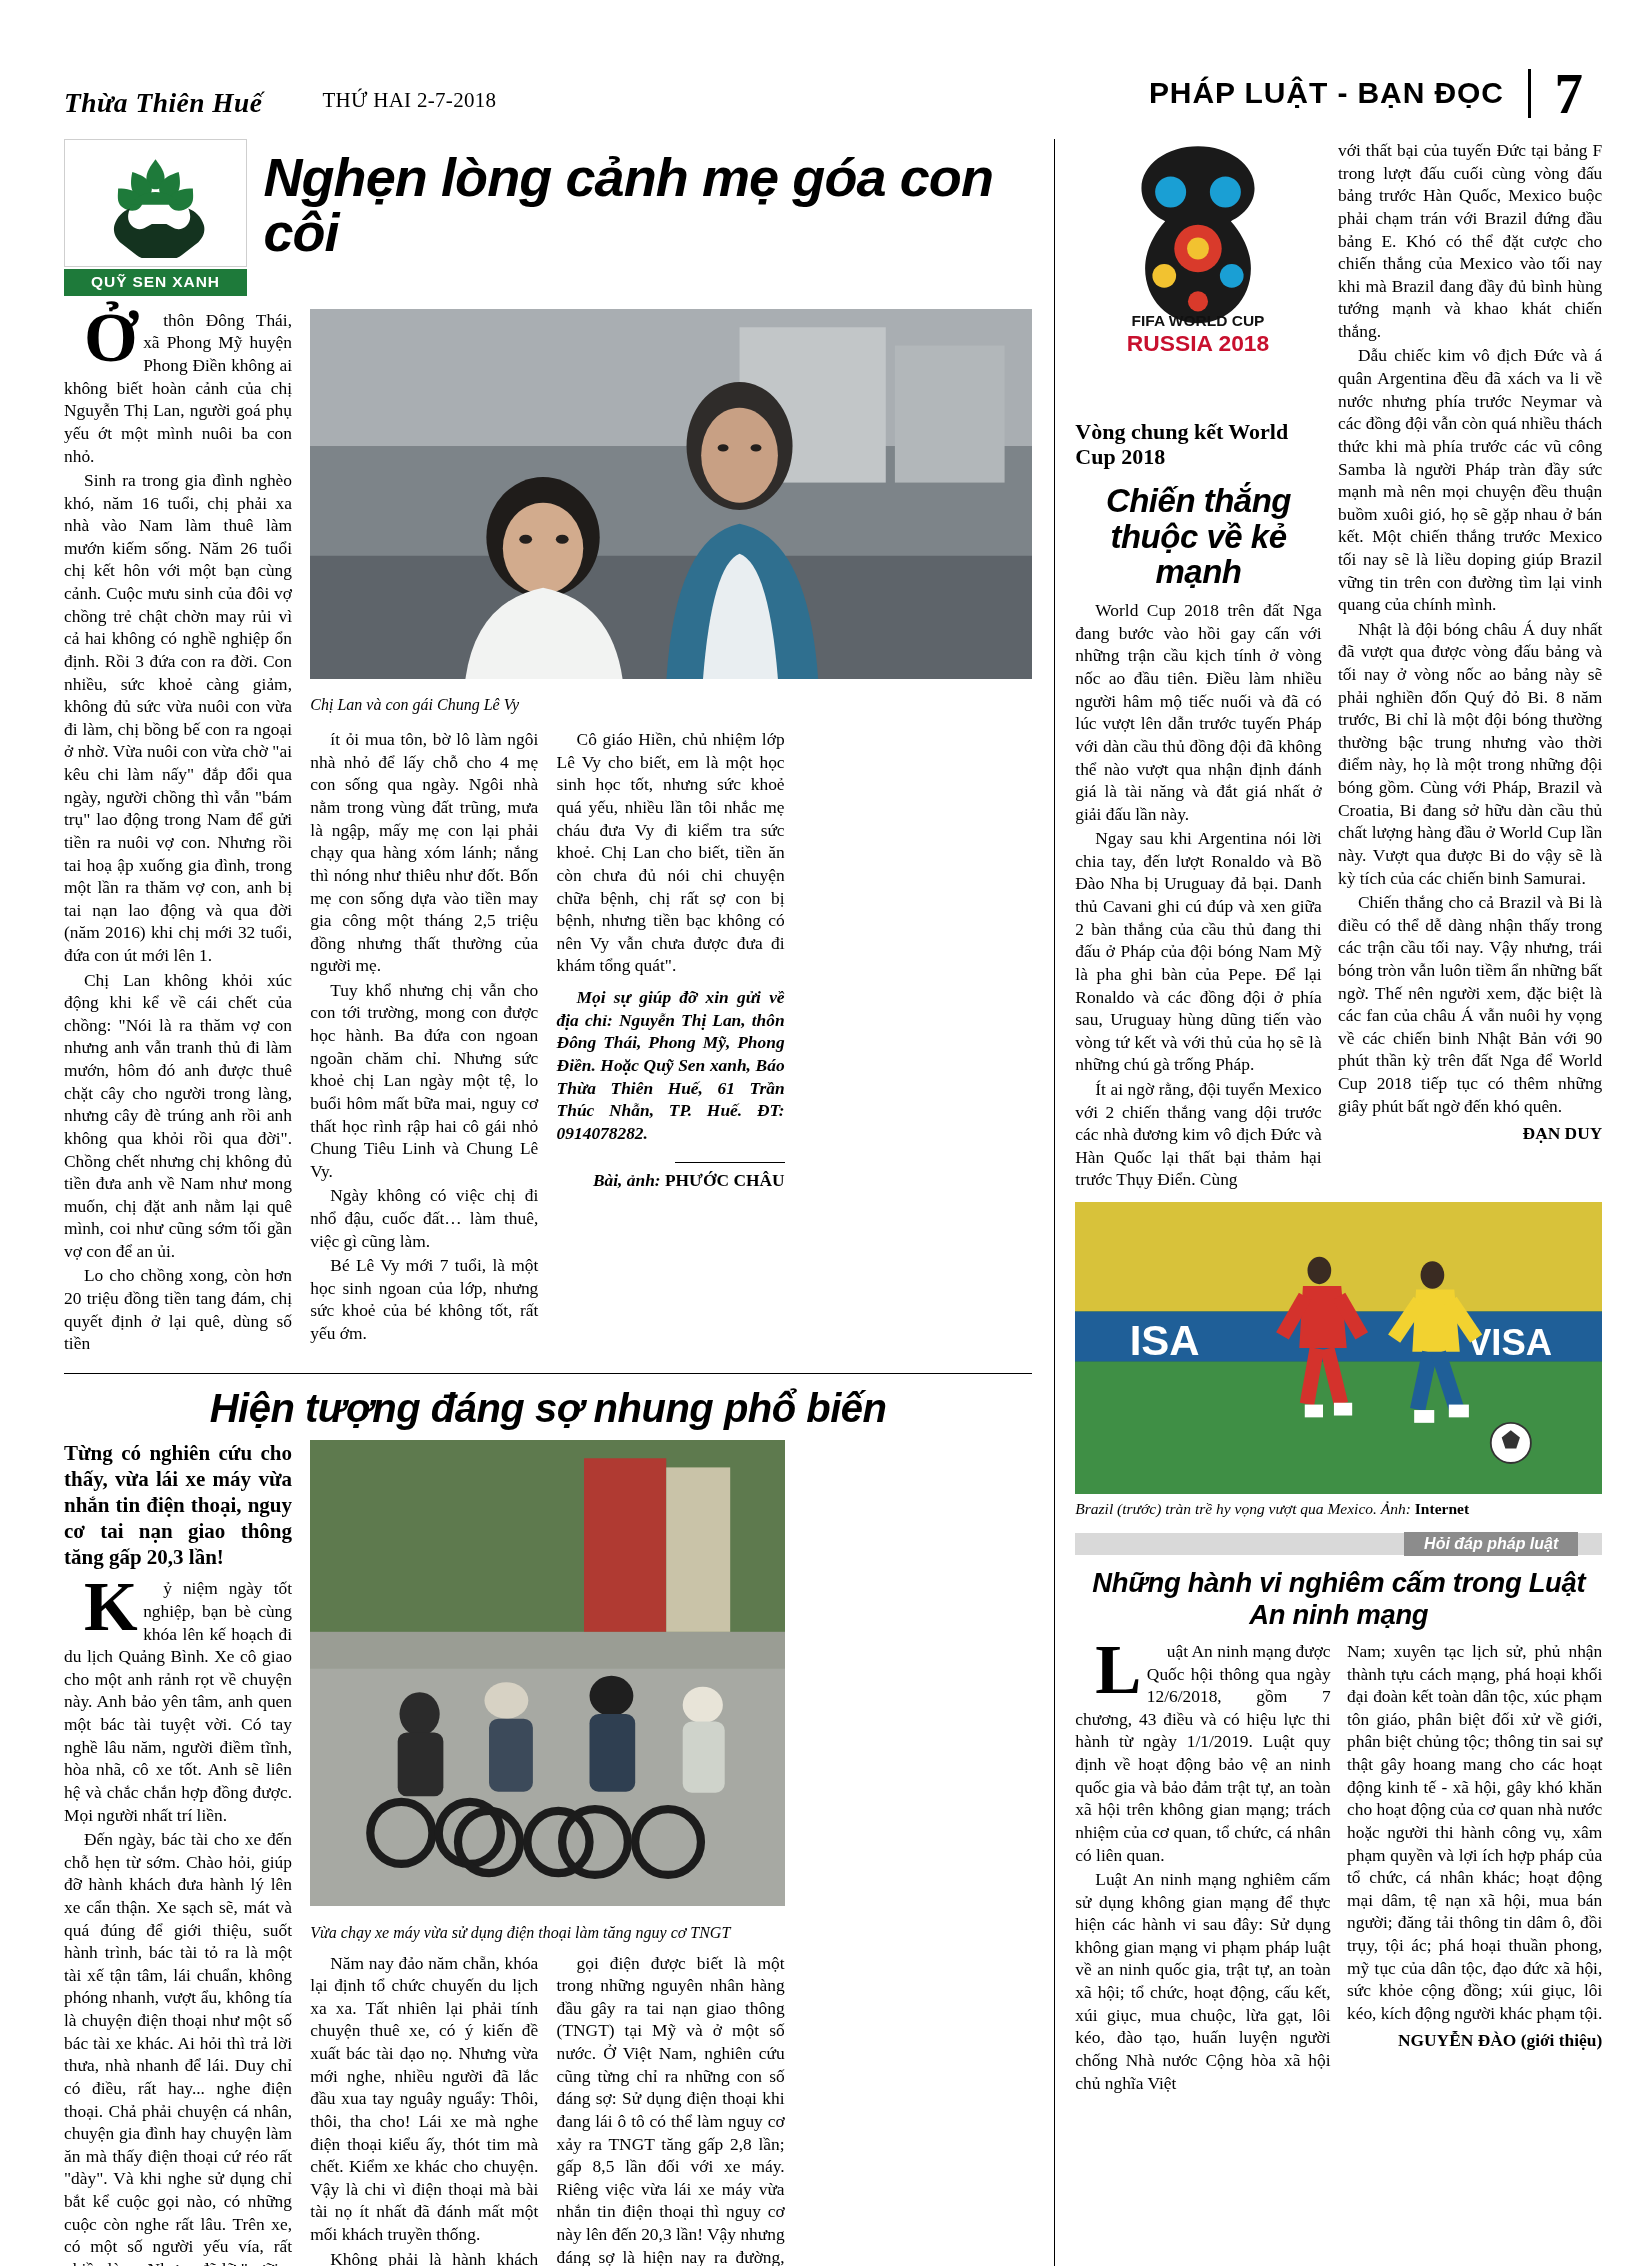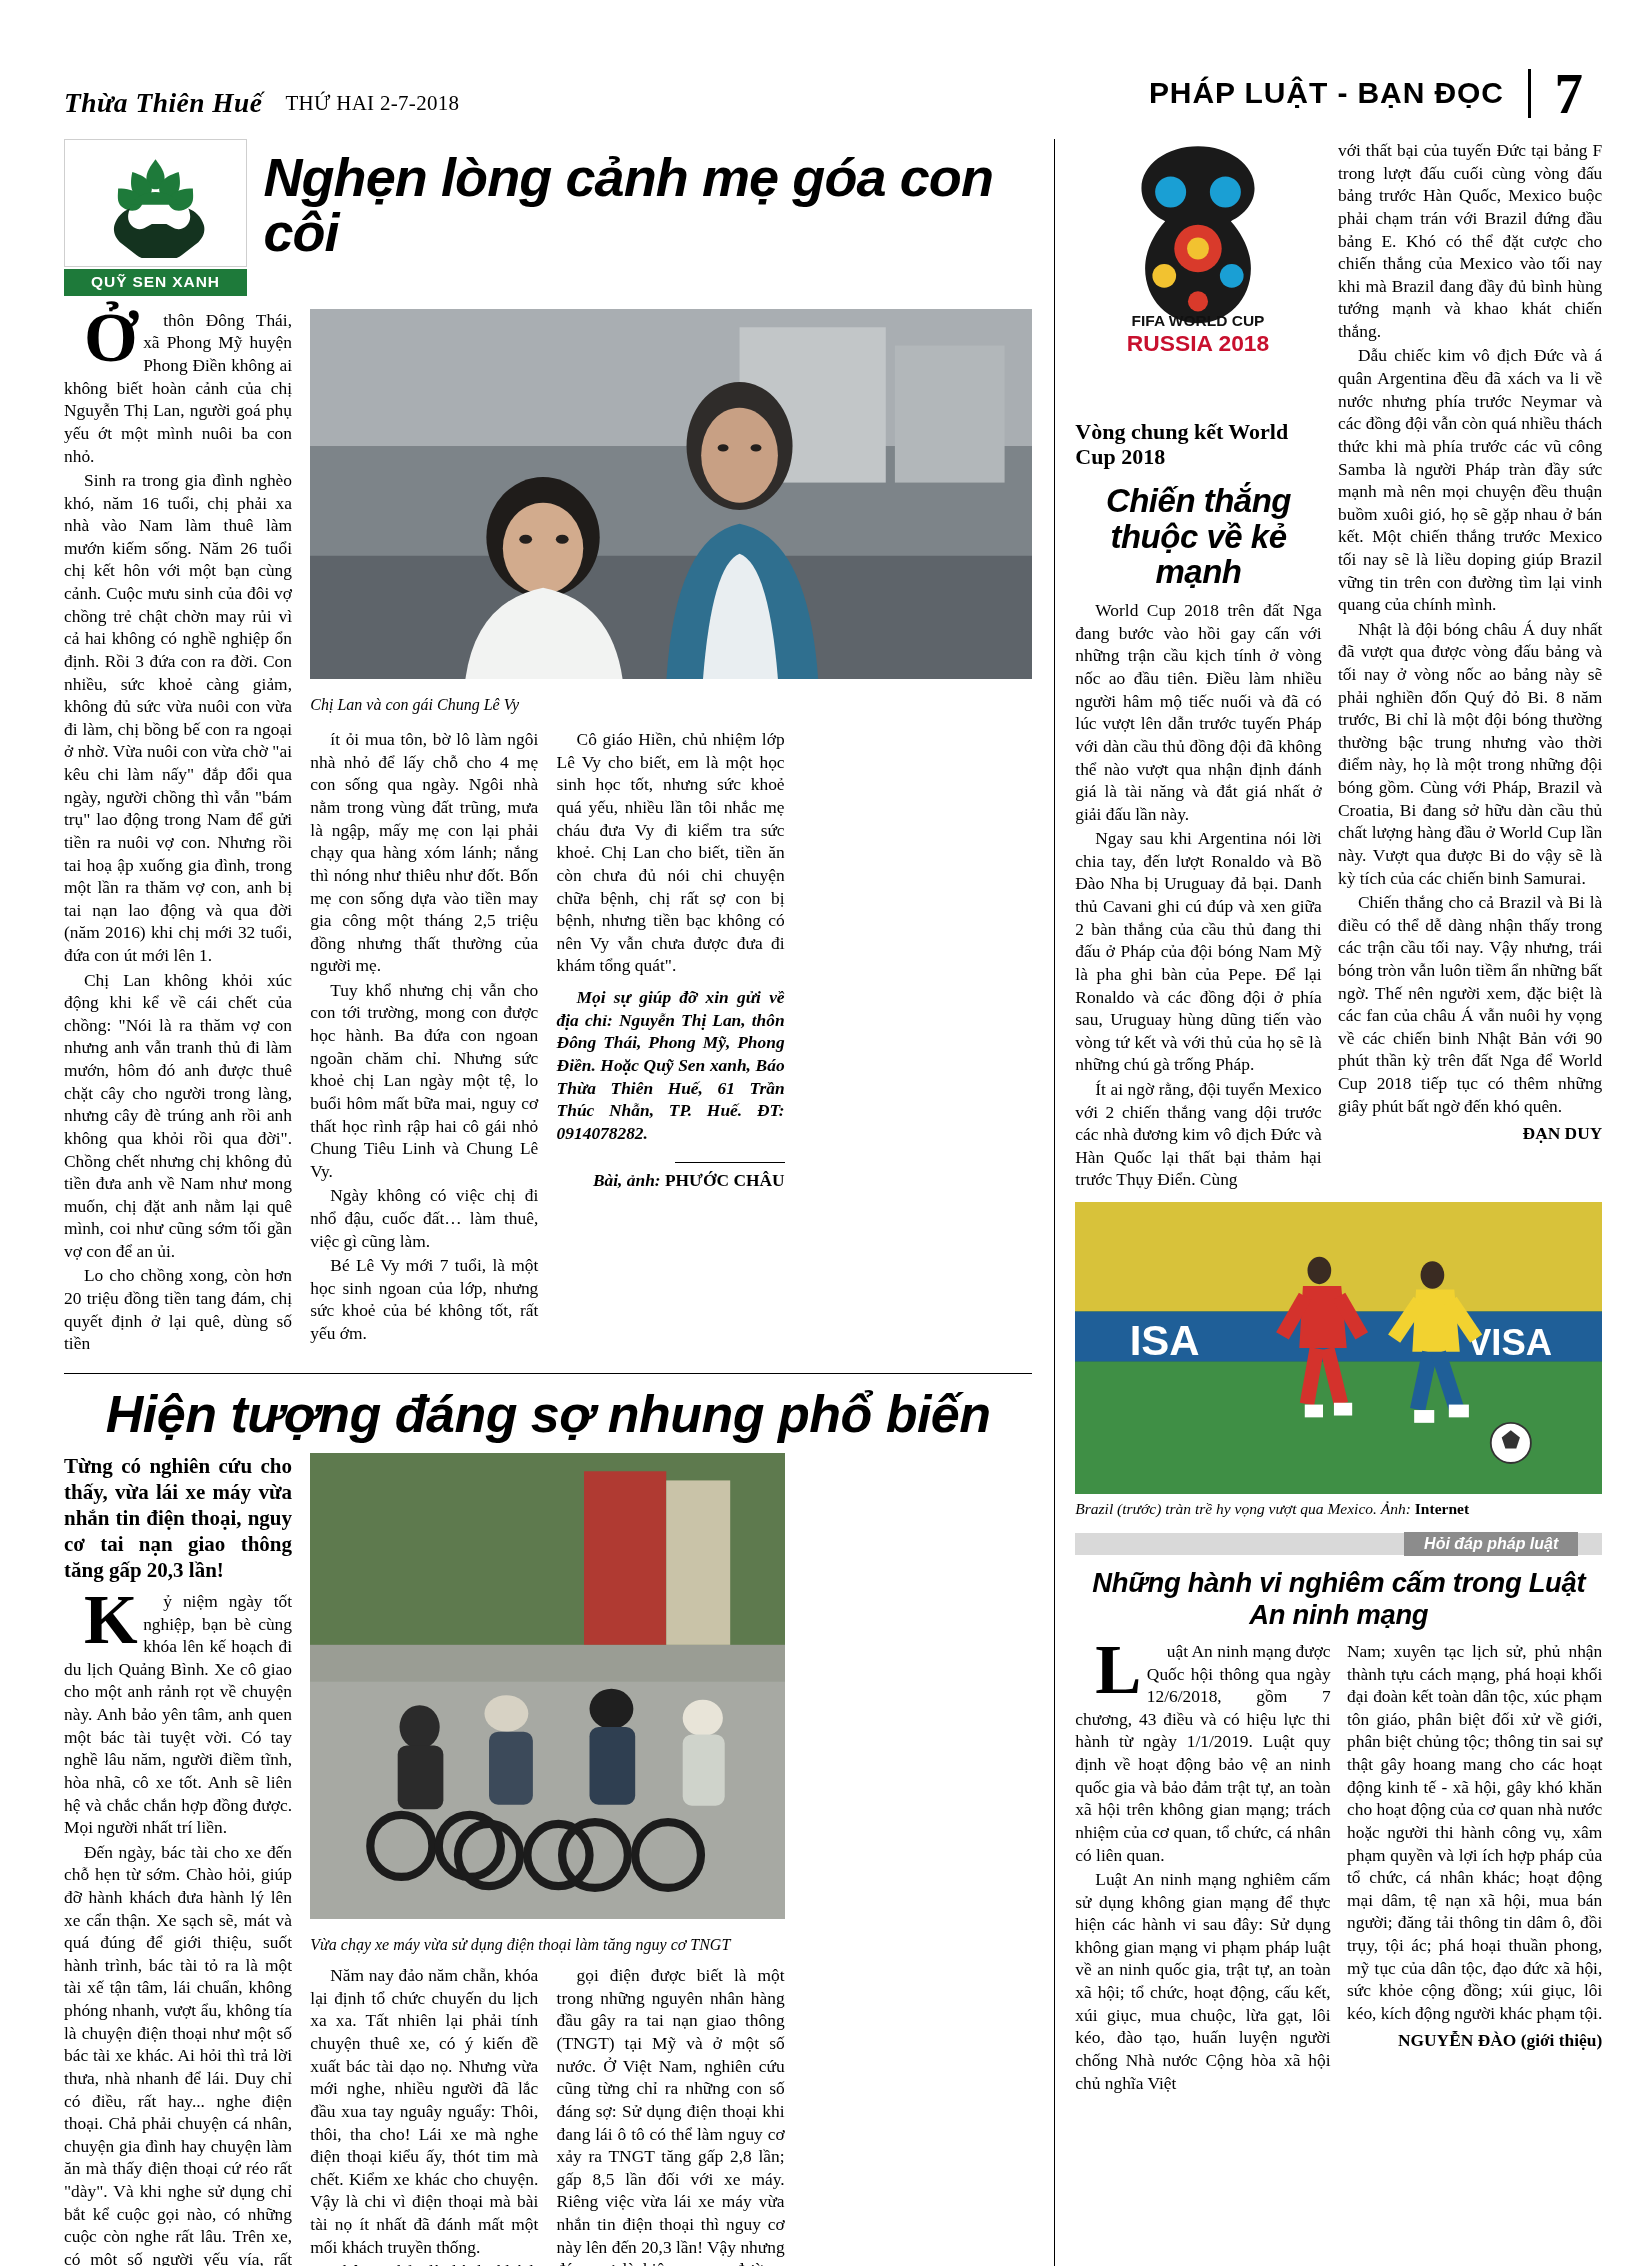--- a/index.html
+++ b/index.html
@@ -8,21 +8,21 @@
     width: 1647px;
     min-height: 2267px;
     background: #ffffff;
     font-family: "Liberation Serif", serif;
     color: #000;
   }
   .page { position: relative; width: 1647px; height: 2267px; padding: 55px 64px 37px 64px; }
 
   
   .masthead { display:flex; align-items:flex-end; border-bottom: 0px; height: 64px; }
-  .mh-left { display:flex; align-items:center; gap: 23px; }
+  .mh-left { display:flex; align-items:flex-start; gap: 60px; }
   .mh-paper {
     font-family: "Liberation Serif", serif;
     font-weight: bold; font-size: 27.4px; font-style: italic;
     letter-spacing: 0.5px;
   }
   .mh-date { font-size: 21px; letter-spacing: 0.3px; }
   .mh-right { margin-left:auto; display:flex; align-items:center; gap: 24px; }
   .mh-section { font-family:"Liberation Sans", sans-serif; font-weight:bold; font-size:30px; letter-spacing: 0.9px; }
   .mh-rule { width:2.7px; height:49px; background:#000; }
   .mh-pageno { font-family:"Liberation Serif", serif; font-weight:bold; font-size:57px; line-height:.9; }
@@ -67,21 +67,21 @@
   }
   .sig { text-align:right; font-weight:bold; font-size:17.4px; font-style:italic; margin-top:5.5px; }
   .sig b { font-style:normal; }
   .contact { font-size:17.4px; line-height:1.30; text-align:justify; font-weight:bold; font-style:italic; }
   .rule-short { border:0; border-top:0.9px solid #000; width:110px; margin:7.3px auto 7.3px 0; }
 
   
   .a2 { margin-top: 16.4px; border-top: 1.4px solid #000; padding-top: 12.8px; }
   .a2-title {
     font-family:"Liberation Sans", sans-serif; font-weight:bold; font-style:italic;
-    font-size: 52px; text-align:center; letter-spacing:-0.5px; line-height:1.05;
+    font-size: 40px; text-align:center; letter-spacing:-0.5px; line-height:1.05;
   }
   .a2-body { display:flex; gap:18.3px; margin-top:11px; }
   .a2-c1 { width: 228px; }
   .a2-c2 { width: 475px; }
   .a2-c3 { width: 228px; }
   .lead {
     font-family:"Liberation Serif", serif; font-weight:bold; font-size:21px; line-height:1.24; text-align:justify;
     margin:0 0 7.3px 0;
   }
 

